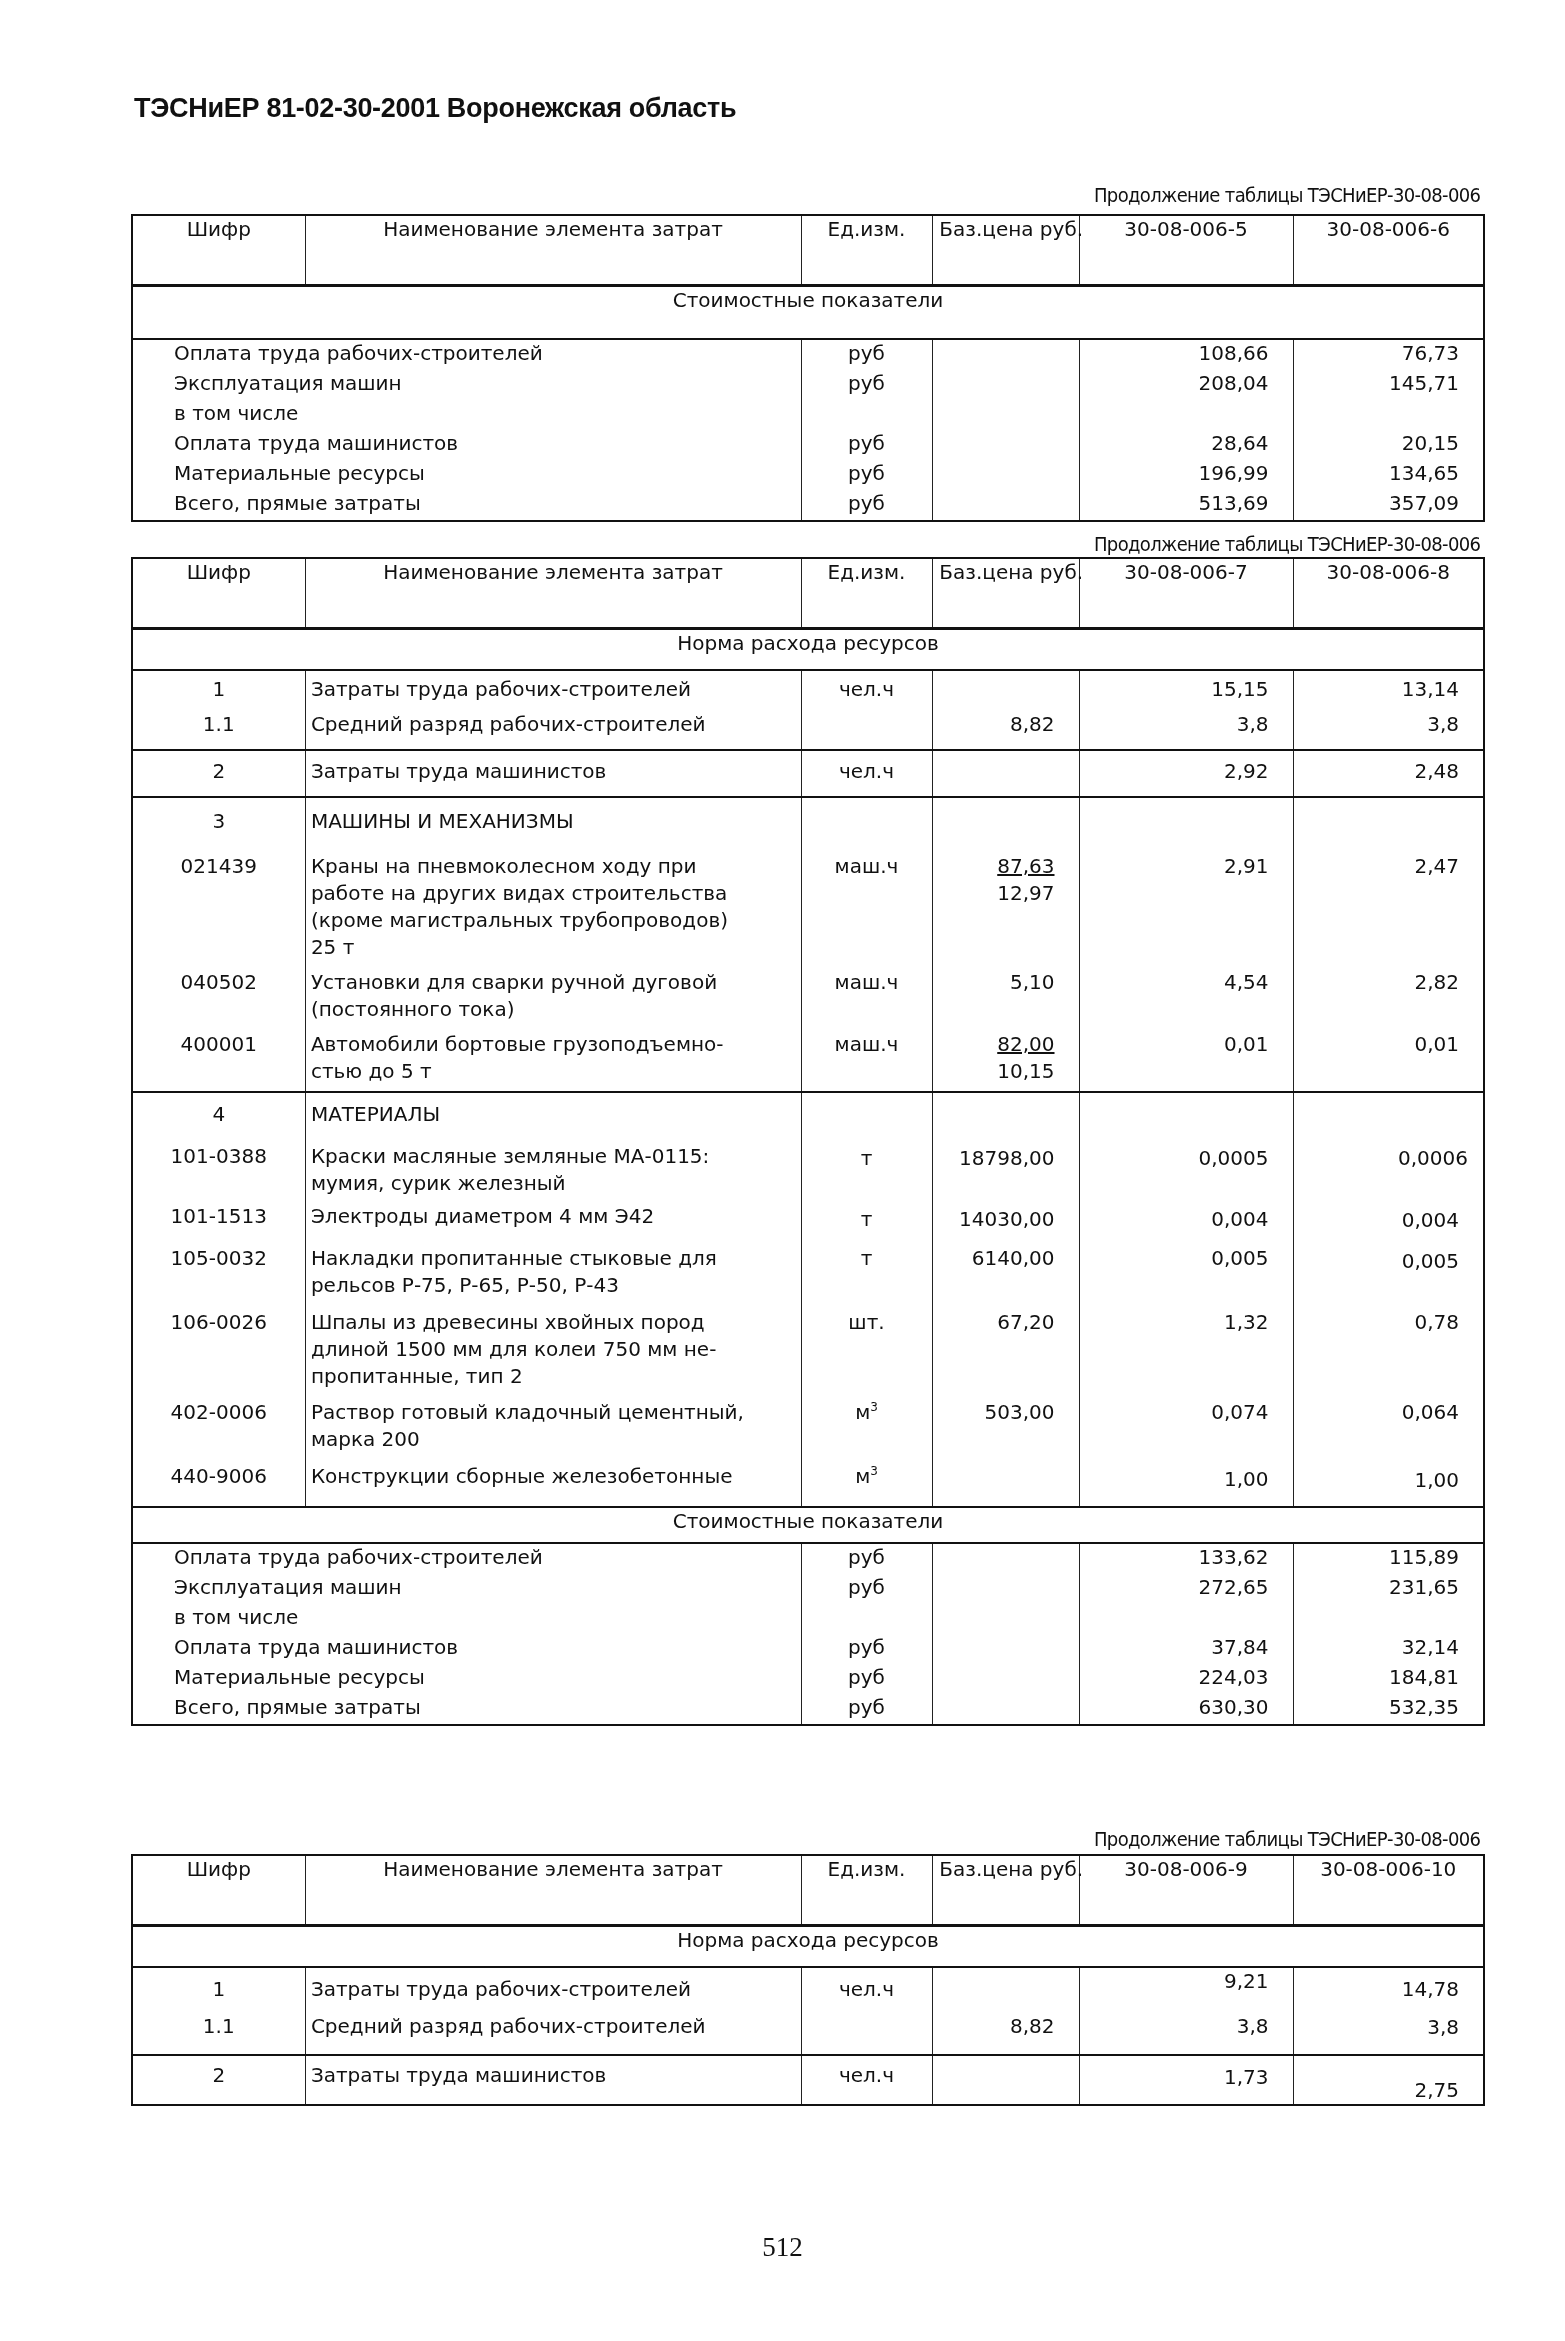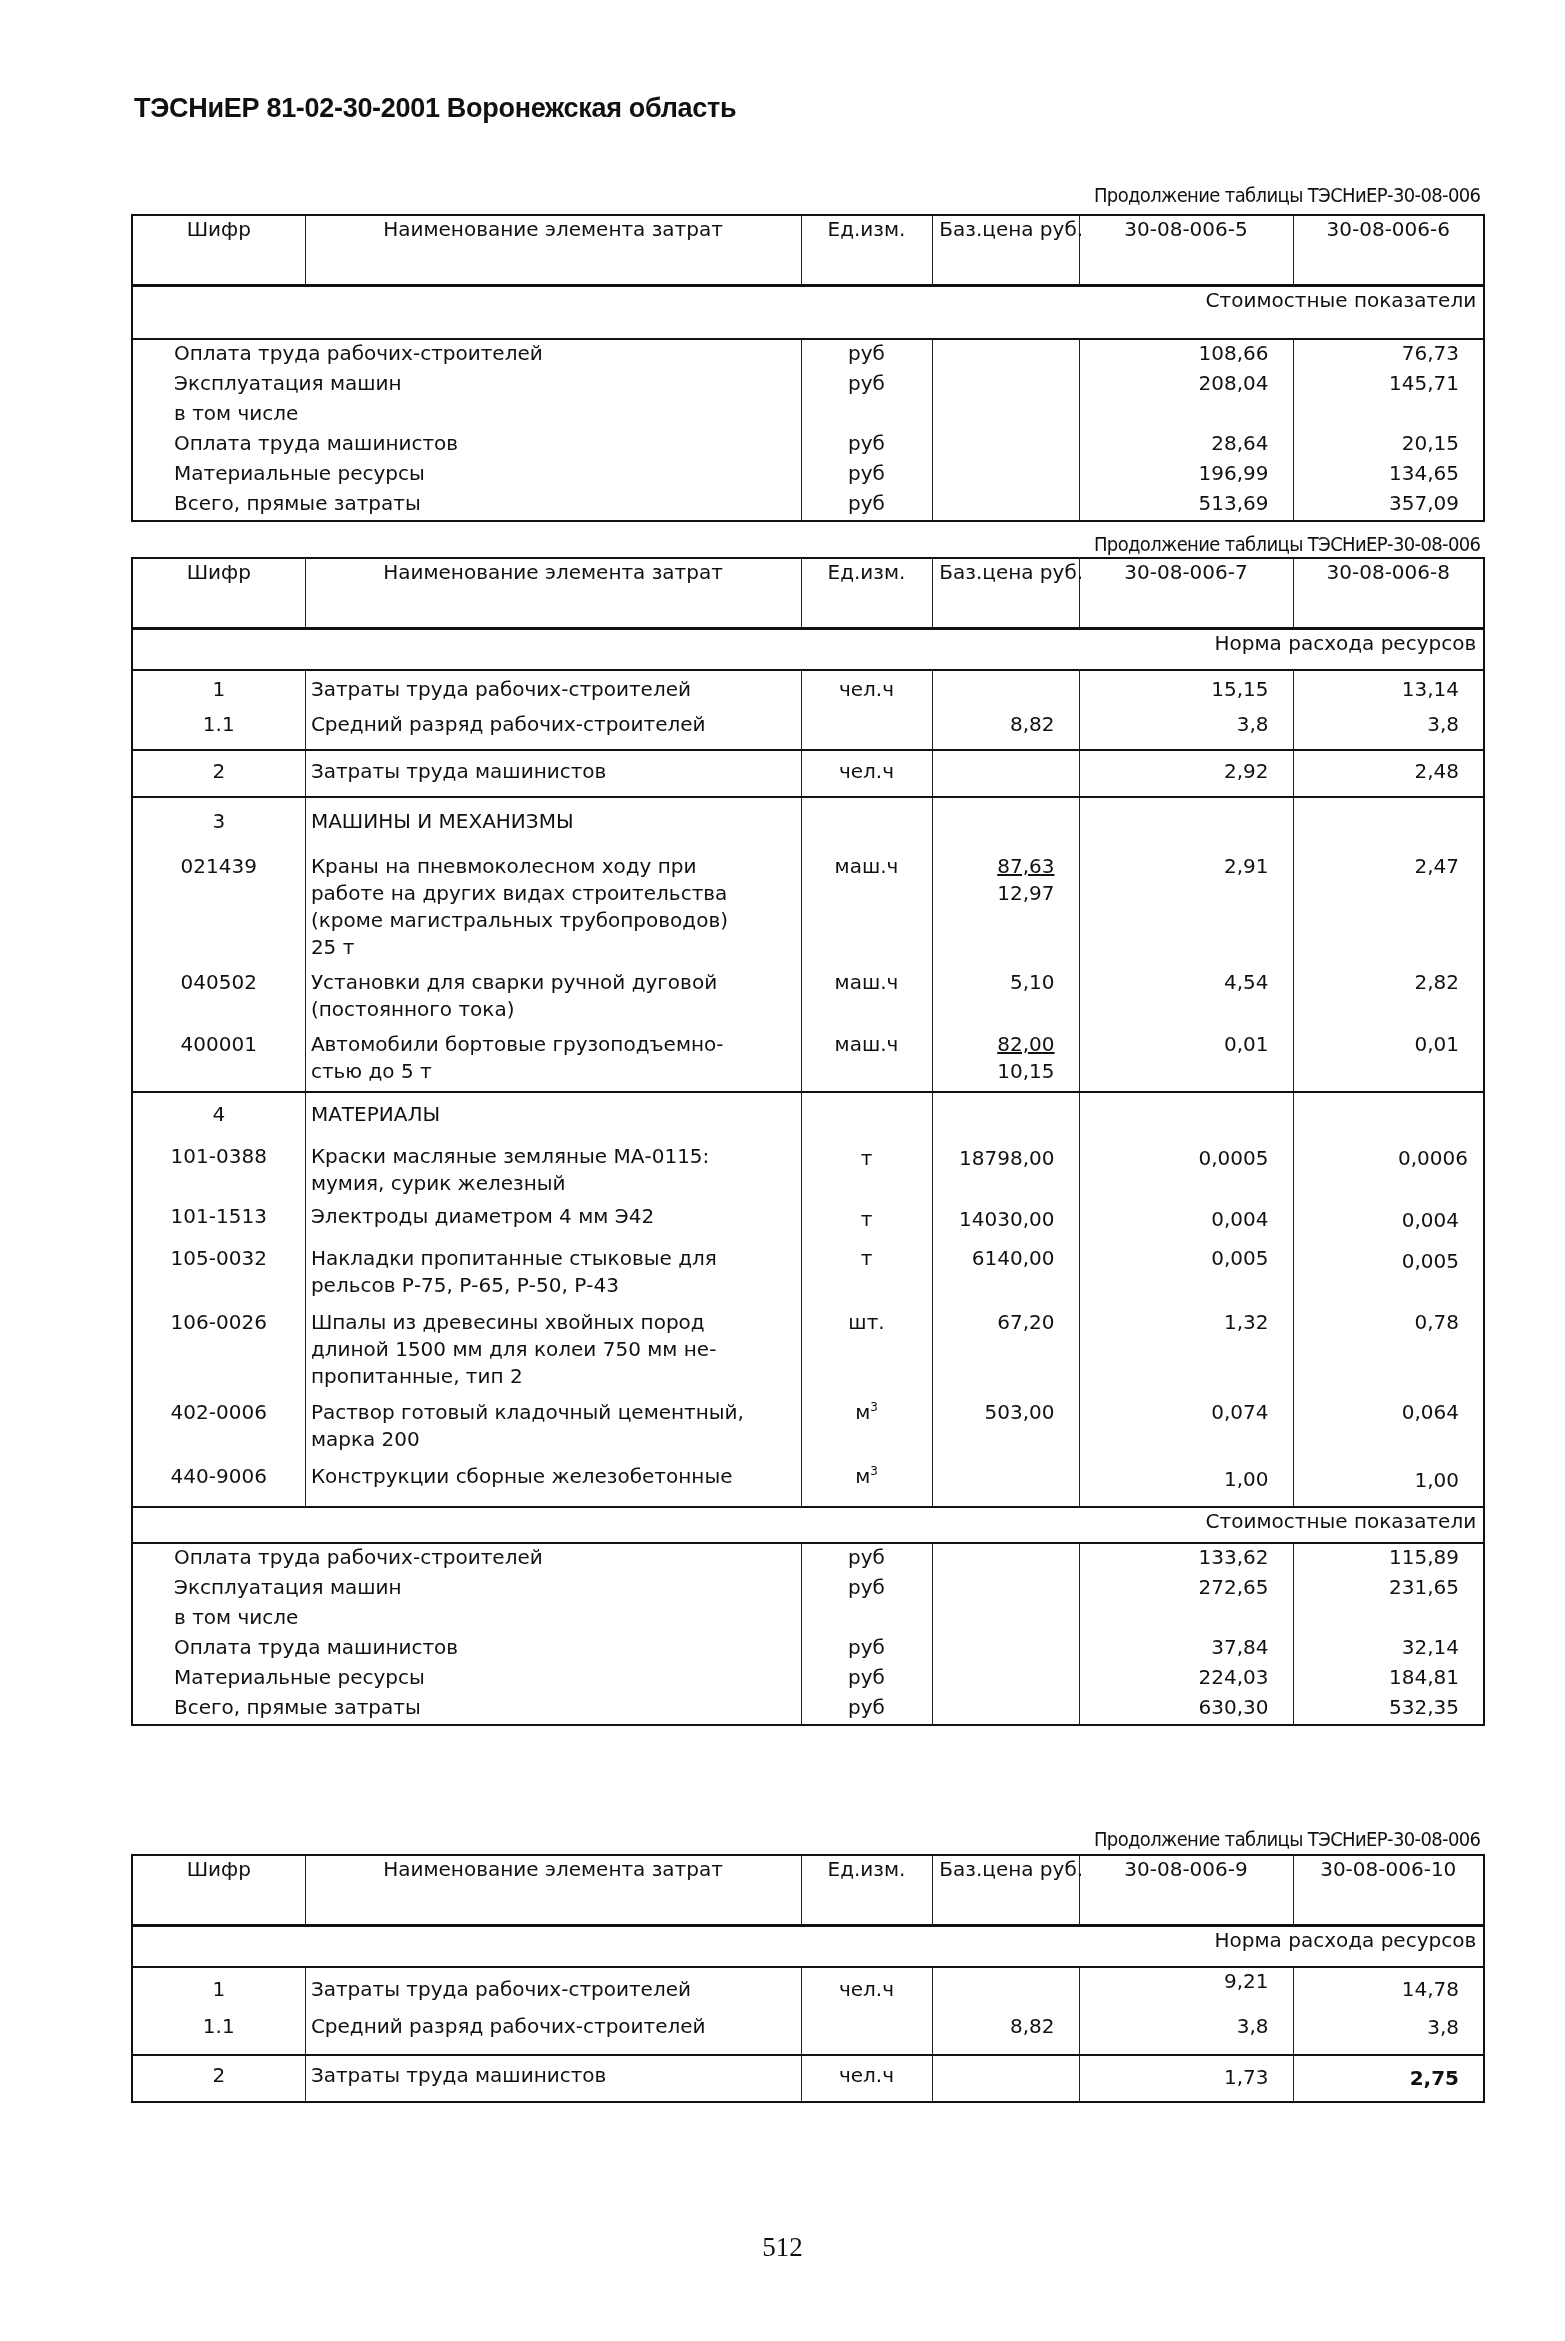--- a/index.html
+++ b/index.html
@@ -6,21 +6,21 @@
   body { width:1565px; height:2342px; position:relative; overflow:hidden; color:#111; font-family:"DejaVu Sans", sans-serif; }
   .doc-title { position:absolute; left:134px; top:93px; font-family:"Liberation Sans", sans-serif; font-weight:bold; font-size:27px; letter-spacing:-0.3px; color:#111; }
   .caption { position:absolute; right:85px; font-size:20px; letter-spacing:-0.7px; font-family:"DejaVu Sans", sans-serif; transform:scaleX(0.9); transform-origin:right center; white-space:nowrap; }
   .page-num { position:absolute; left:0; right:0; top:2232px; text-align:center; font-family:"Liberation Serif", serif; font-size:27px; }
   table.grid { position:absolute; left:131px; width:1353px; border-collapse:collapse; table-layout:fixed; font-size:20px; }
   table.grid col.c1 { width:173px; } table.grid col.c2 { width:496px; } table.grid col.c3 { width:131px; }
   table.grid col.c4 { width:147px; } table.grid col.c5 { width:214px; } table.grid col.c6 { width:191px; }
   table.grid td, table.grid th { border-left:1.4px solid #222; border-right:1.4px solid #222; padding:0 6.8px; vertical-align:top; line-height:27px; font-weight:normal; white-space:nowrap; overflow:visible; }
   table.grid { border:2.7px solid #111; }
   .hdr th { height:68px; vertical-align:middle; text-align:center; border-bottom:3.4px solid #111; line-height:24px; white-space:normal; }
-  .sec td { border-left:none; border-right:none; text-align:right; vertical-align:bottom; height:41px; padding-right:27px; }
+  .sec td { border-left:none; border-right:none; text-align:center; vertical-align:bottom; height:41px; padding-right:27px; }
   .sec td { border-bottom:2px solid #111; }
   .code { text-align:center; }
   .left { text-align:left; padding-left:5.4px !important; }
   .center { text-align:center; }
   .num { text-align:right; padding-right:24px !important; }
   .b { font-weight:bold; }
   .grp-top td { border-top:2px solid #111; }
   .u { text-decoration:underline; }
   .sumrow td { height:30px; line-height:30px; }
   .sumrow td.name { border-right:none; }
@@ -353,19 +353,19 @@
     <td class="num" style="padding-top:9.5px;">8,82</td>
     <td class="num" style="padding-top:9.5px;">3,8</td>
     <td class="num" style="padding-top:10.8px;">3,8</td>
   </tr>
   <tr class="grp-top">
     <td class="code b" style="height:39px;padding-top:6.8px;">2</td>
     <td class="left" style="padding-top:6.8px;">Затраты труда машинистов</td>
     <td class="center" style="padding-top:6.8px;">чел.ч</td>
     <td class="num"></td>
     <td class="num" style="padding-top:8px;">1,73</td>
-    <td class="num" style="padding-top:9px;font-weight:bold;">2,75</td>
+    <td class="num" style="padding-top:21px;">2,75</td>
   </tr>
 </tbody>
   </table>
 
 <div class="page-num">512</div>
 
 
 </body></html>

